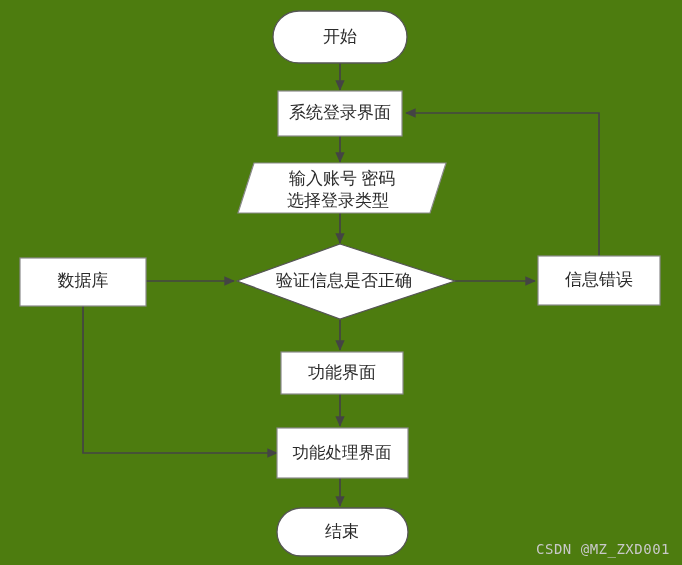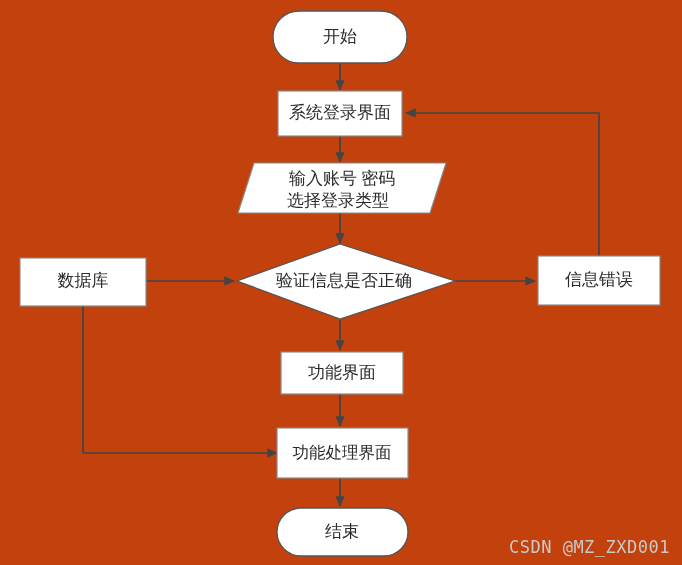--- a/index.html
+++ b/index.html
@@ -4,21 +4,21 @@
 <style>
   html, body {
     margin: 0;
     padding: 0;
     background: #ffffff;
   }
   #canvas {
     position: relative;
     width: 682px;
     height: 565px;
-    background: #c2410c;
+    background: #4d7c0f;
     font-family: "Liberation Serif", "DejaVu Serif", serif;
     overflow: hidden;
   }
   svg#flow {
     position: absolute;
     left: 0;
     top: 0;
     width: 682px;
     height: 565px;
   }
@@ -56,21 +56,21 @@
     white-space: pre;
   }
   .node-label-sm {
     font-size: 16.5px;
   }
   .watermark {
     position: absolute;
     right: 12px;
     bottom: 8px;
     font-family: "DejaVu Sans Mono", "Liberation Mono", monospace;
-    font-size: 17px;
+    font-size: 14px;
     color: #c9c9c9;
     letter-spacing: 0.5px;
     user-select: none;
   }
 </style>
 </head>
 <body>
 
 <div id="canvas">
 

